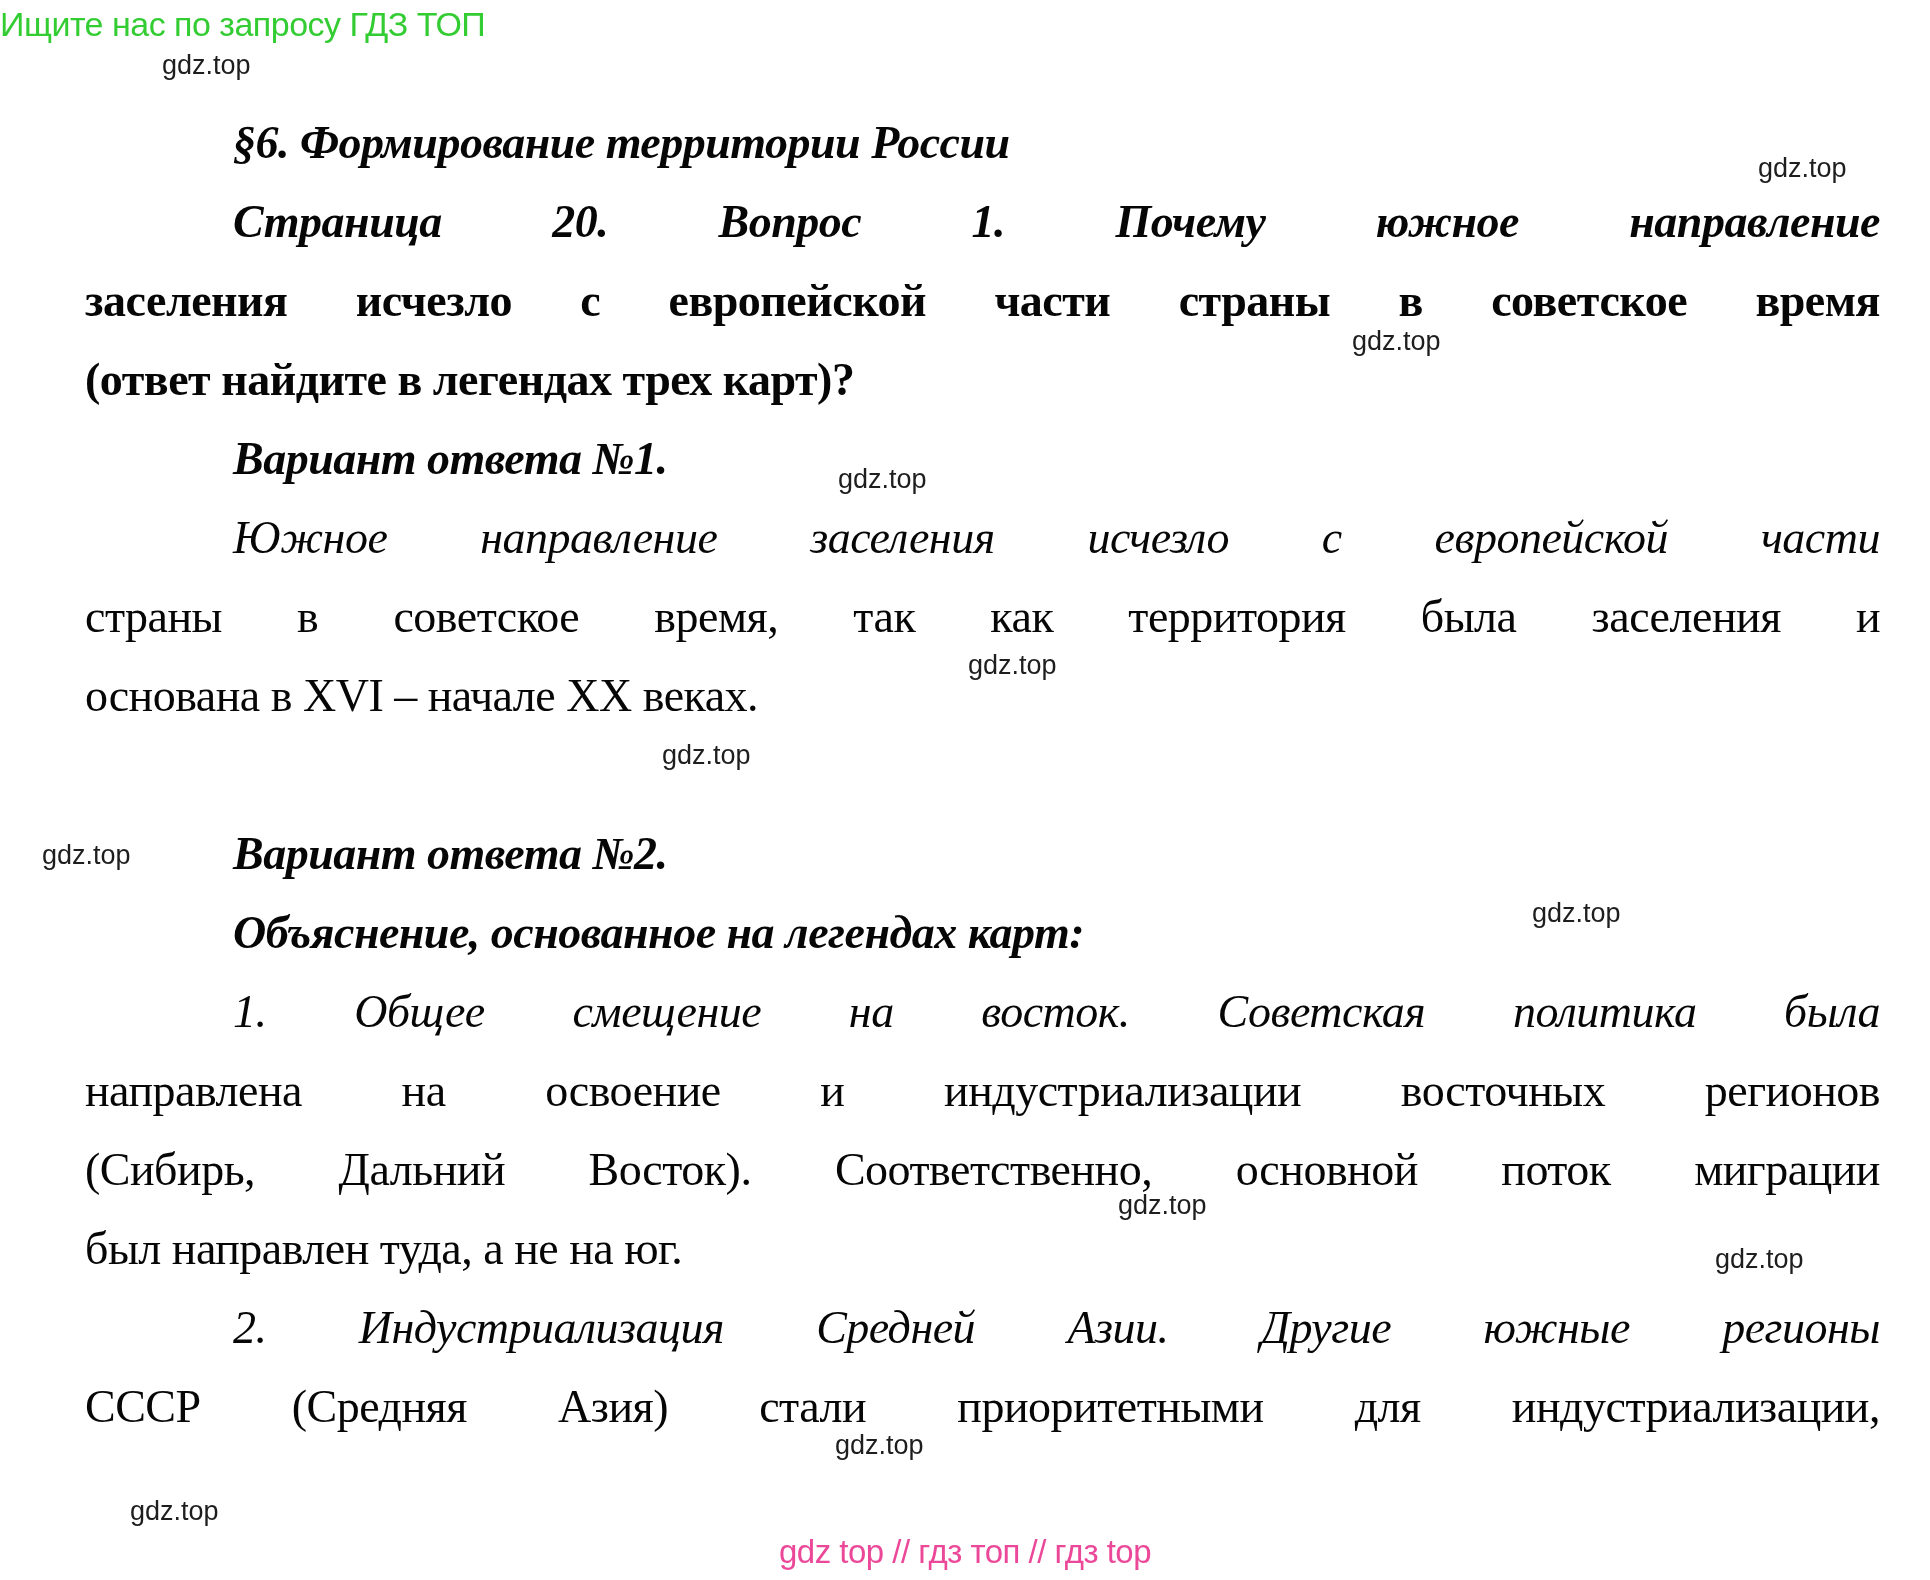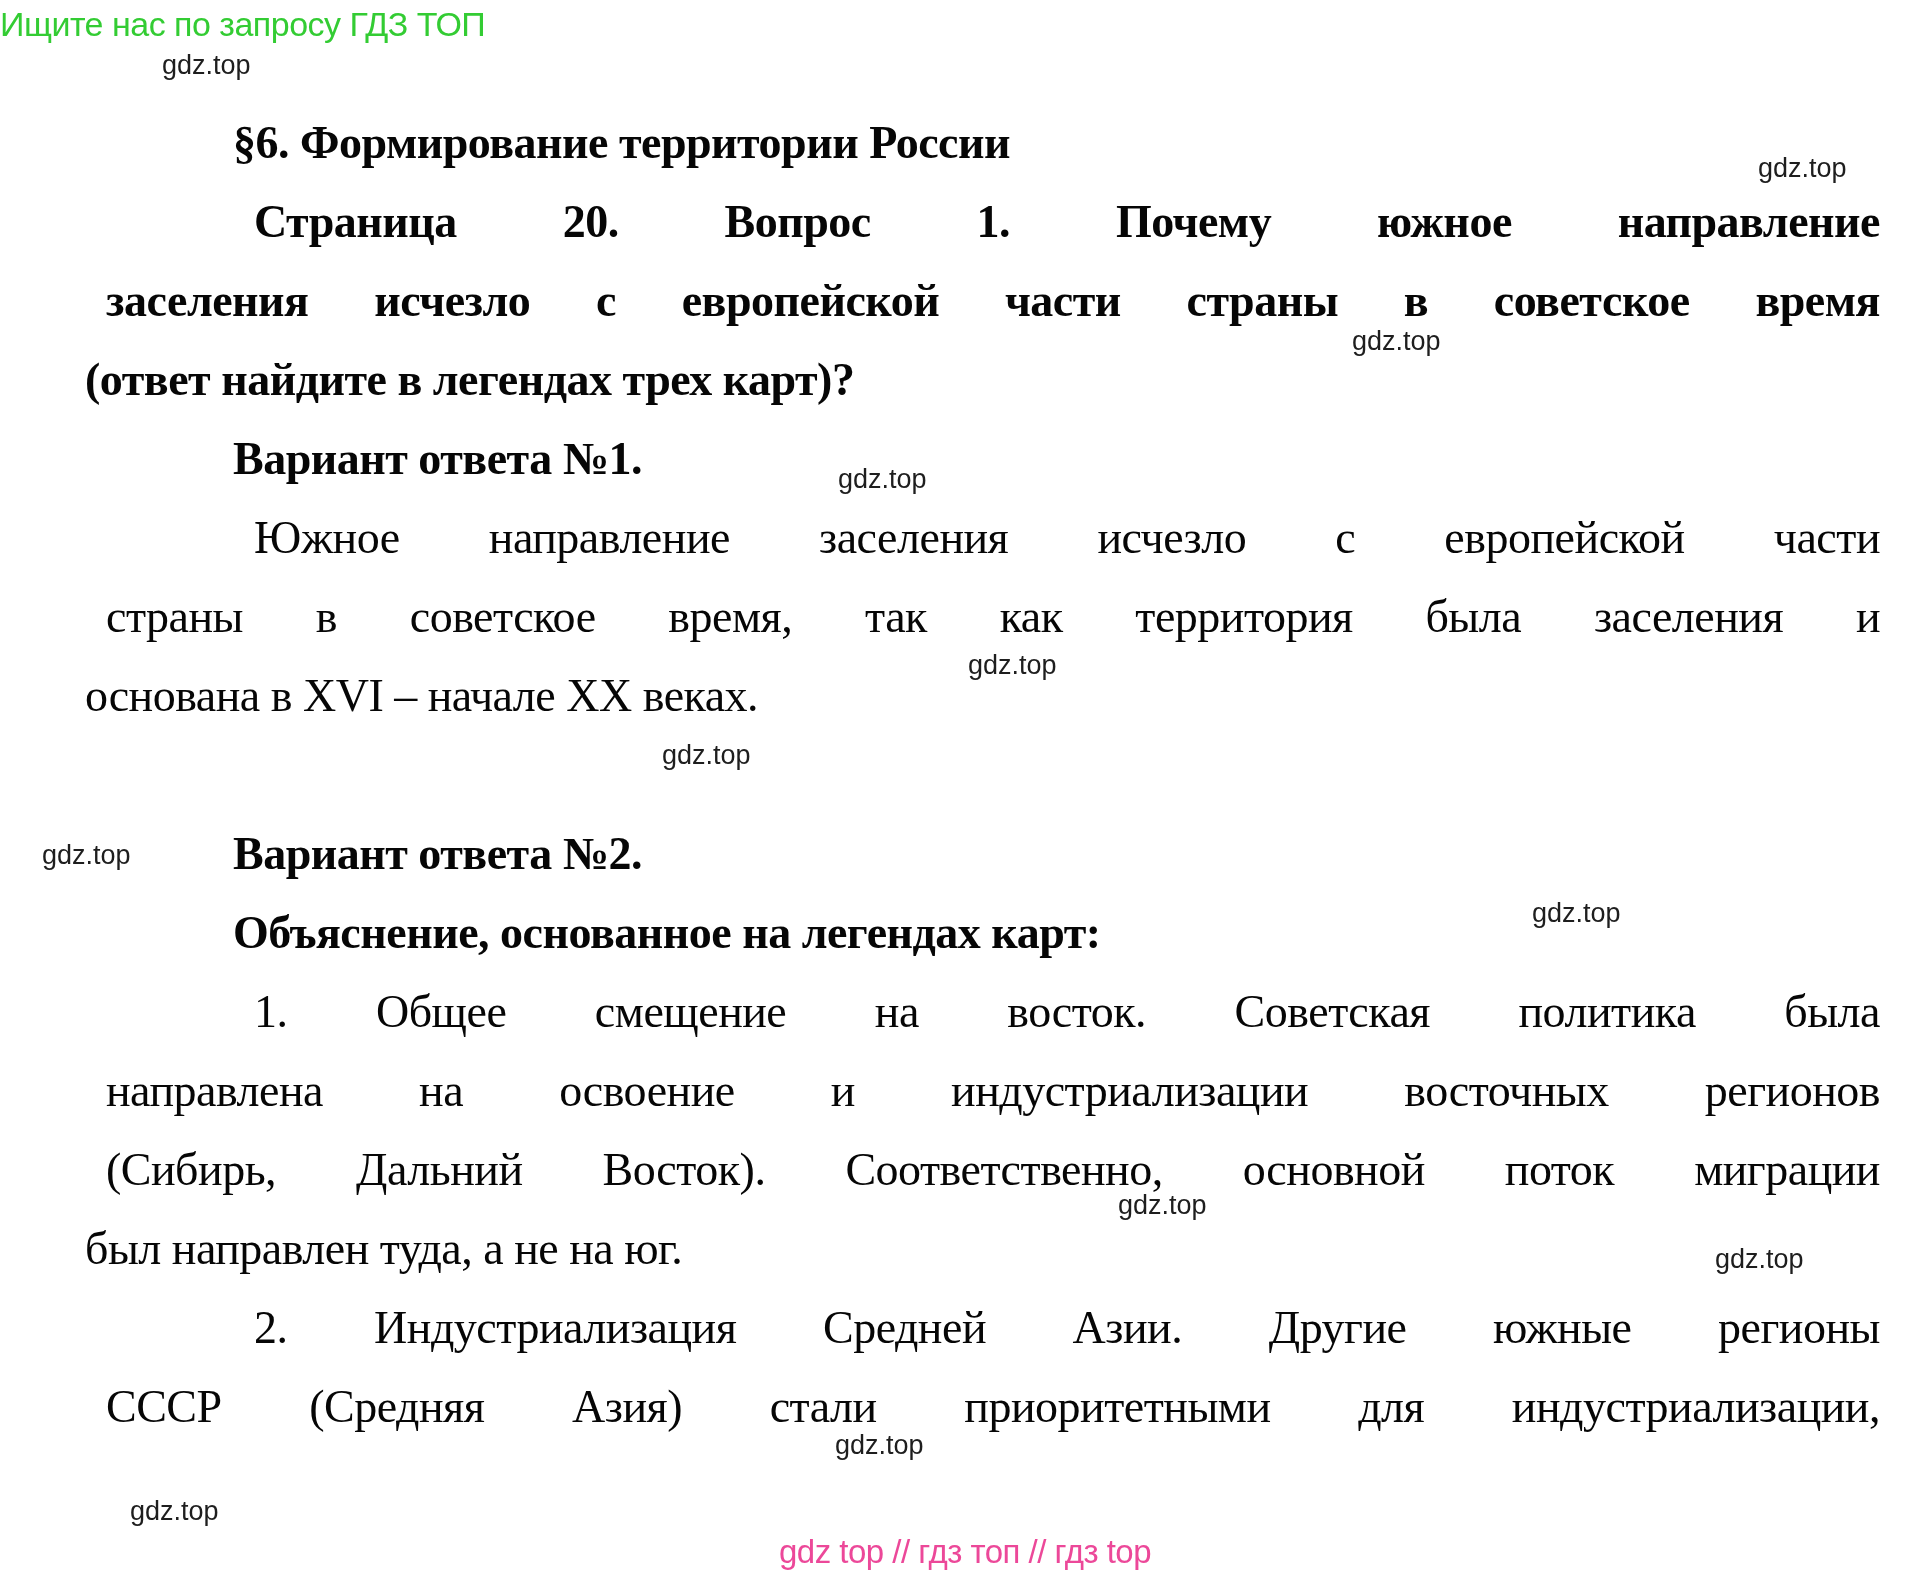--- a/index.html
+++ b/index.html
@@ -26,22 +26,22 @@
     position: absolute;
     top: 103px;
     left: 85px;
     right: 50px;
     font-size: 46px;
     line-height: 79px;
     color: #060606;
     letter-spacing: -0.5px;
   }
   .line { min-height: 79px; white-space: nowrap; }
-  .line.j { white-space: normal; text-align: justify; text-align-last: justify; margin-left: 21px; }
-  .indent { padding-left: 148px; }
+  .line.j { white-space: normal; text-align: justify; text-align-last: justify; }
+  .indent { padding-left: 148px; font-style: italic; }
   .b { font-weight: bold; }
   .spacer { height: 79px; }
   .wm {
     position: absolute;
     font-family: "Liberation Sans", sans-serif;
     font-size: 27px;
     line-height: 1;
     color: #1e1e1e;
     letter-spacing: 0;
     white-space: nowrap;

